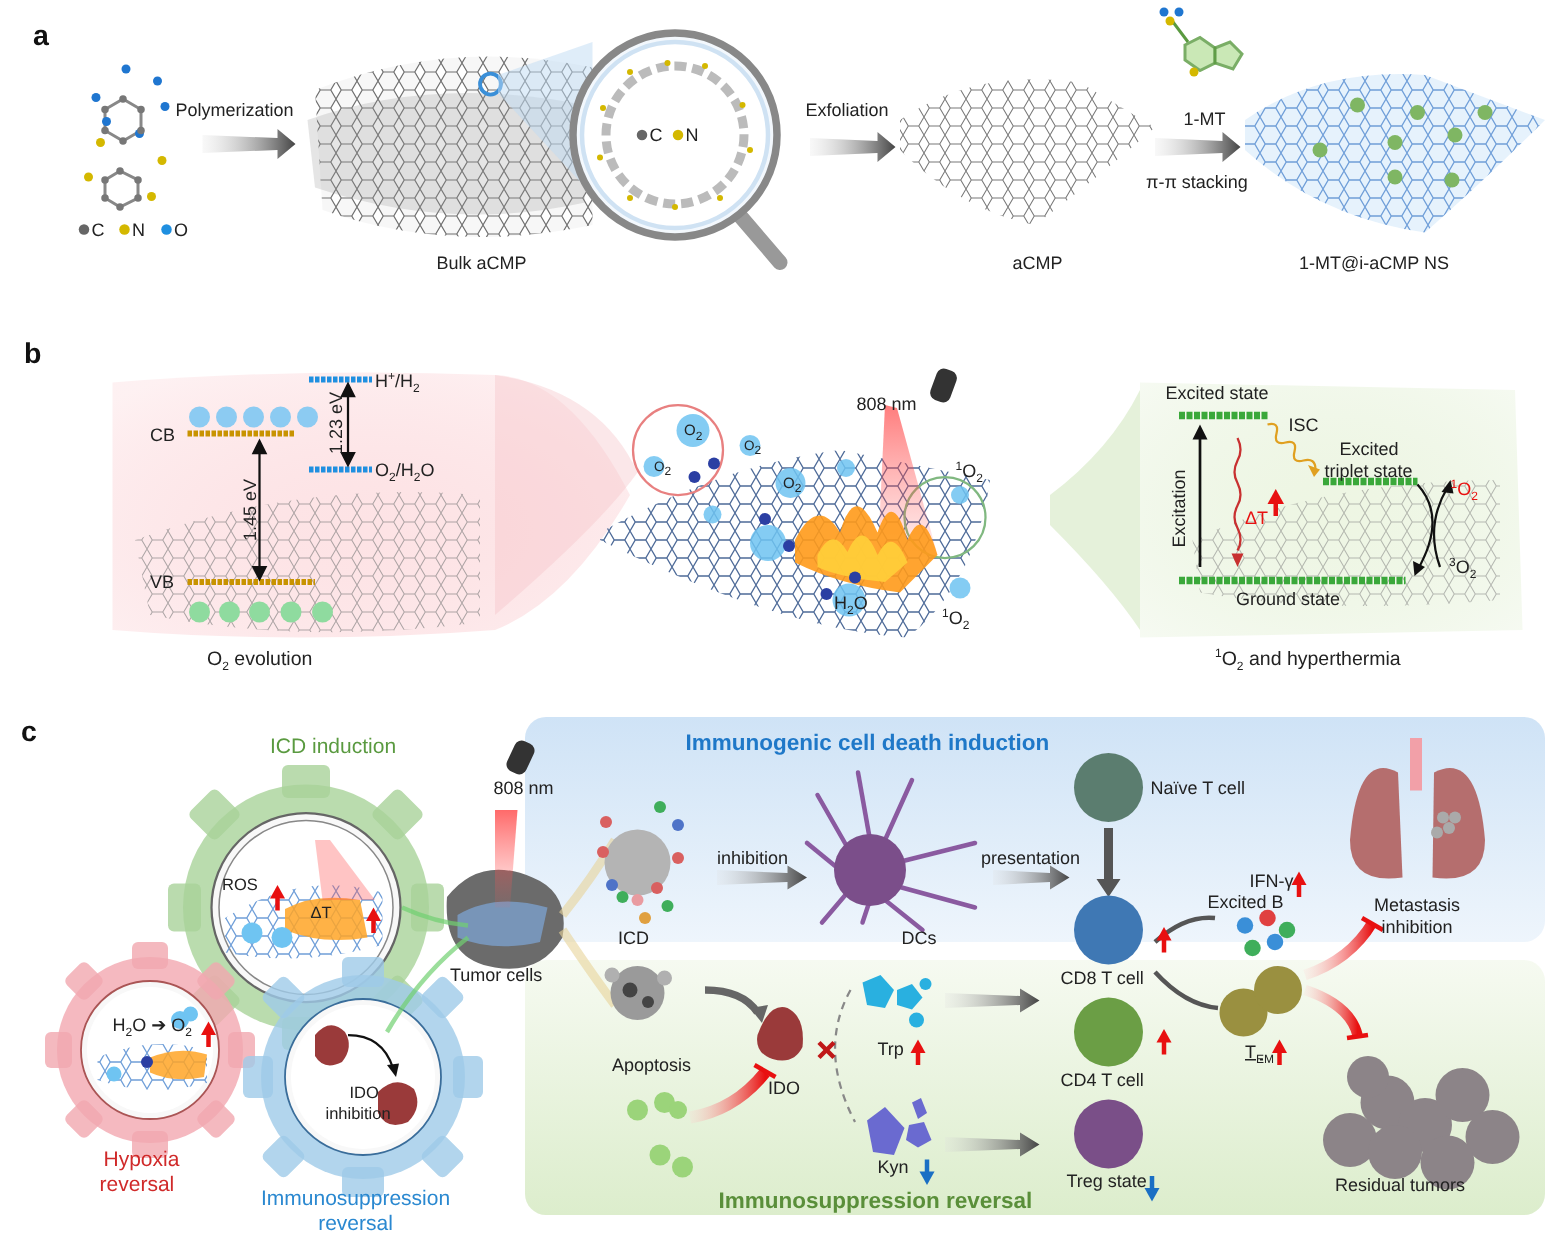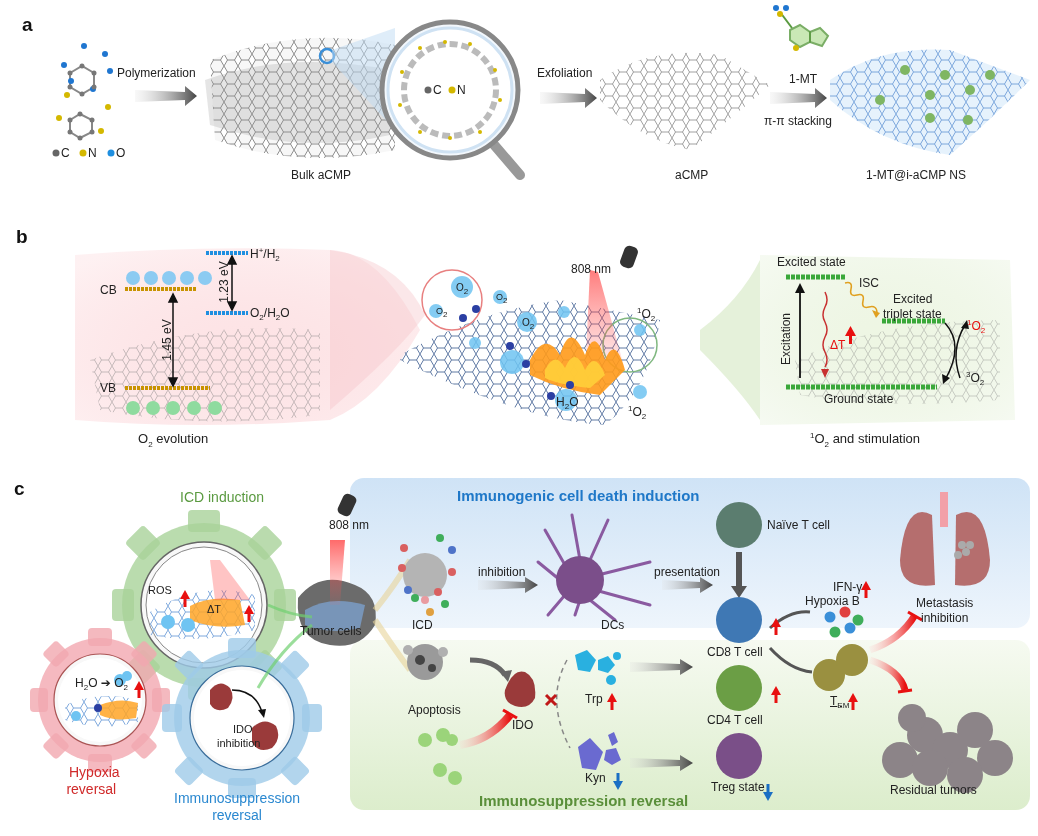--- a/index.html
+++ b/index.html
@@ -530,53 +530,53 @@
 
 <div class="lbl" style="left:777px;top:255px;">Excited state</div>
 <div class="lbl" style="left:859px;top:276px;">ISC</div>
 <div class="lbl" style="left:893px;top:292px;">Excited</div>
 <div class="lbl" style="left:883px;top:307px;">triplet state</div>
 <div class="lbl" style="left:760px;top:332px;transform:rotate(-90deg);">Excitation</div>
 <div class="lbl" style="left:830px;top:338px;color:#e81010;">ΔT</div>
 <div class="lbl" style="left:824px;top:392px;">Ground state</div>
 <div class="lbl" style="left:967px;top:318px;color:#e81010;"><sup>1</sup><span>O</span><sub>2</sub></div>
 <div class="lbl" style="left:966px;top:370px;"><sup>3</sup><span>O</span><sub>2</sub></div>
-<div class="lbl" style="left:810px;top:431px;font-size:13px;"><sup>1</sup><span>O</span><sub>2</sub><span> and stimulation</span></div>
+<div class="lbl" style="left:810px;top:431px;font-size:13px;"><sup>1</sup><span>O</span><sub>2</sub><span> and hyperthermia</span></div>
 
 <div class="panel-letter" style="left:14px;top:478px;">c</div>
 <div class="lbl gear-title" style="left:152px;top:489px;font-size:14px;color:#5a9a40;margin-left:28px;">ICD induction</div>
 <div class="lbl" style="left:148px;top:584px;font-size:11px;">ROS</div>
 <div class="lbl" style="left:207px;top:603px;font-size:11px;">ΔT</div>
 <div class="lbl" style="left:75px;top:676px;font-size:12px;"><span>H</span><sub>2</sub><span>O</span> ➔ <span>O</span><sub>2</sub></div>
 <div class="lbl" style="left:63px;top:764px;font-size:14px;color:#d02a2a;text-align:center;line-height:17px;">
     <div style="padding-left:6px;">Hypoxia</div>
     <div>reversal</div>
   </div>
 <div class="lbl" style="left:225px;top:722px;font-size:11px;text-align:center;line-height:14px;">
     <div>IDO</div>
     <div style="margin-left:-8px;">inhibition</div>
   </div>
 <div class="lbl" style="left:174px;top:790px;font-size:14px;color:#2a88d0;text-align:center;line-height:17px;">
     <div>Immunosuppression</div>
     <div>reversal</div>
   </div>
 
 <div class="lbl" style="left:329px;top:518px;">808 nm</div>
-<div class="lbl" style="left:300px;top:624px;">Tumor cells</div>
+<div class="lbl" style="left:300px;top:643px;">Tumor cells</div>
 <div class="lbl title-blue" style="left:457px;top:487px;">Immunogenic cell death induction</div>
 <div class="lbl" style="left:412px;top:618px;">ICD</div>
 <div class="lbl" style="left:478px;top:565px;">inhibition</div>
 <div class="lbl" style="left:601px;top:618px;">DCs</div>
 <div class="lbl" style="left:654px;top:565px;">presentation</div>
 <div class="lbl" style="left:767px;top:518px;">Naïve T cell</div>
 <div class="lbl" style="left:707px;top:645px;">CD8 T cell</div>
 <div class="lbl" style="left:707px;top:713px;">CD4 T cell</div>
 <div class="lbl" style="left:711px;top:780px;">Treg state</div>
 <div class="lbl" style="left:833px;top:580px;">IFN-γ</div>
-<div class="lbl" style="left:805px;top:594px;">Hypoxia B</div>
+<div class="lbl" style="left:805px;top:594px;">Excited B</div>
 <div class="lbl" style="left:830px;top:694px;text-decoration:underline;"><span>T</span><sub>EM</sub></div>
 <div class="lbl" style="left:916px;top:596px;text-align:center;line-height:15px;">
     <div>Metastasis</div>
     <div>inhibition</div>
   </div>
 <div class="lbl" style="left:890px;top:783px;">Residual tumors</div>
 <div class="lbl" style="left:408px;top:703px;">Apoptosis</div>
 <div class="lbl" style="left:512px;top:718px;">IDO</div>
 <div class="lbl" style="left:585px;top:692px;">Trp</div>
 <div class="lbl" style="left:585px;top:771px;">Kyn</div>

